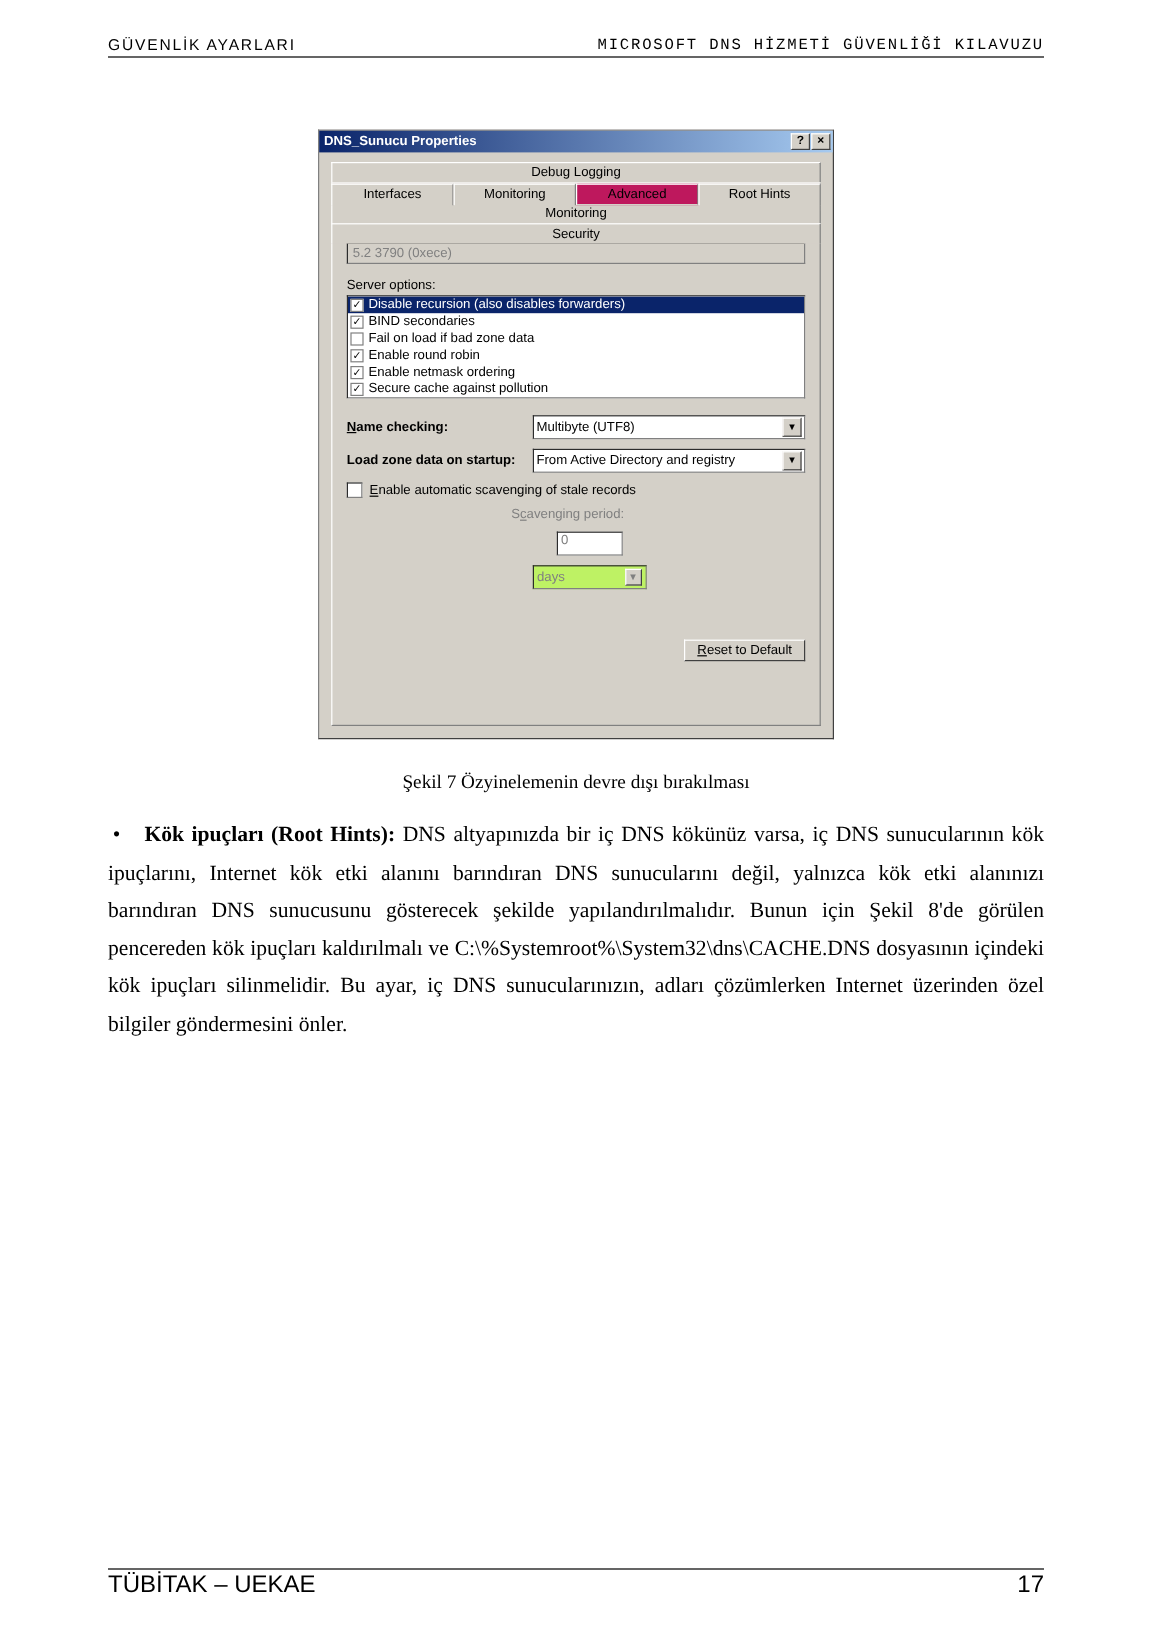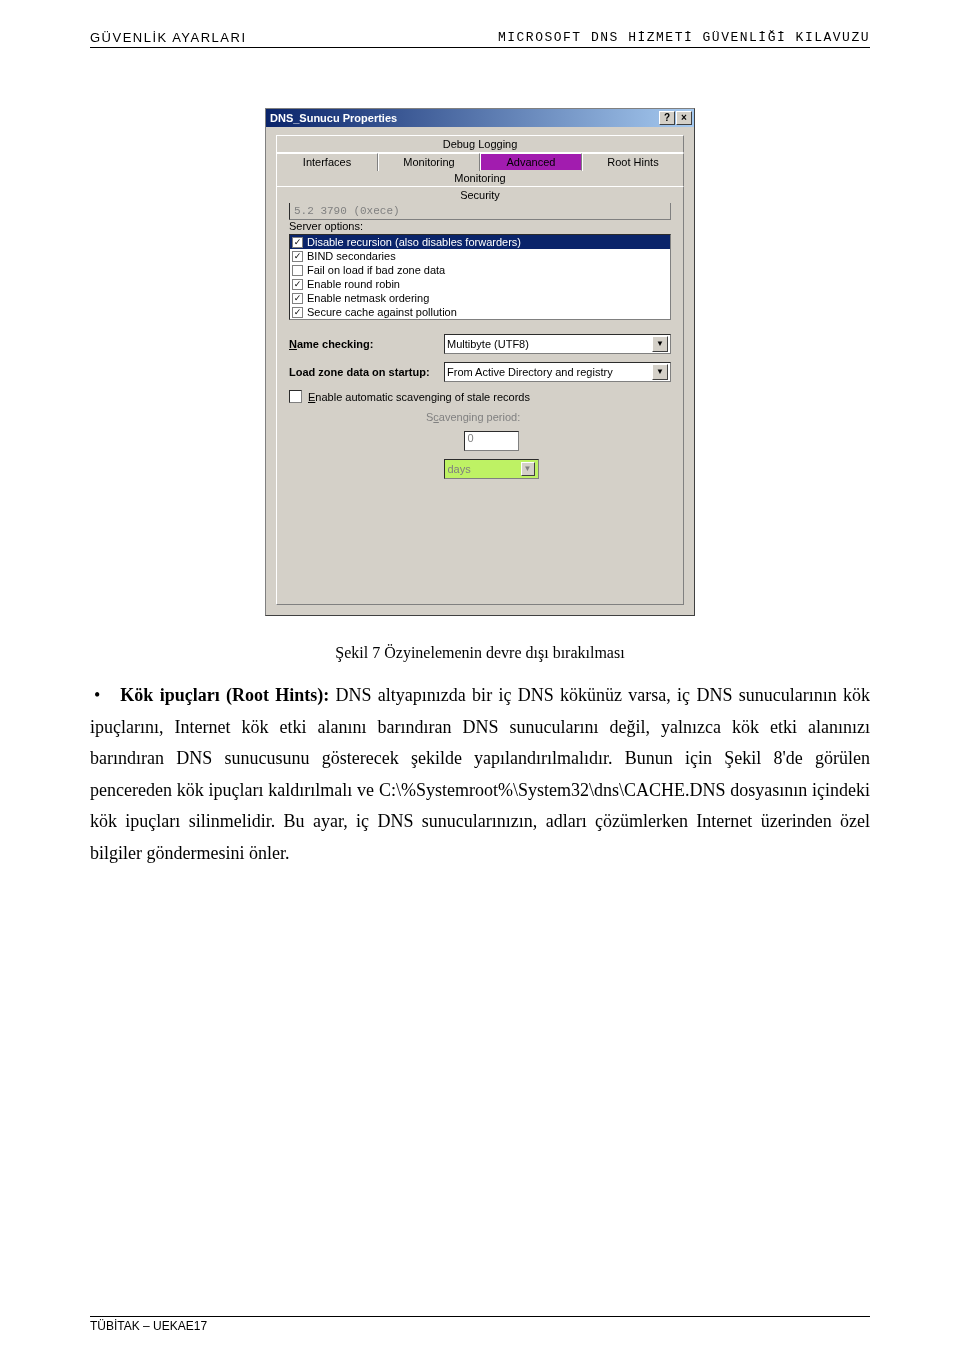--- a/index.html
+++ b/index.html
@@ -79,42 +79,43 @@
     flex: 1;
     background: #d4d0c8;
     border: 1px solid #fff;
     border-right-color: #808080;
     border-bottom: none;
     text-align: center;
     padding: 2px 0;
     cursor: pointer;
   }
   .tab.active {
-    background: #a21caf;
+    background: #be185d;
     border-bottom: 1px solid #d4d0c8;
     font-weight: normal;
   }
   .tab-panel {
     border: 1px solid #fff;
     border-right-color: #808080;
     border-bottom-color: #808080;
     border-top: 1px solid #fff;
     padding: 12px 12px 10px 12px;
     min-height: 430px;
     position: relative;
   }
   .lbl { display: block; margin-bottom: 2px; }
   .textfield {
     width: 100%;
     background: #d4d0c8;
     border: 1px inset #808080;
     color: #808080;
     padding: 2px 4px;
-    font-family: Liberation Mono, monospace;
-    font-size: 11px;
+    font-family: Liberation Sans, sans-serif;
+    font-size: 11px;
+    margin-bottom: 12px;
   }
   .listbox {
     width: 100%;
     background: #fff;
     border: 1px inset #808080;
     height: 86px;
     overflow: hidden;
     margin-bottom: 14px;
   }
   .li-row {
@@ -245,23 +246,23 @@
     margin-left: 4px;
   }
   .bold { font-weight: bold; }
 
   .doc-footer {
     position: absolute;
     left: 90px; right: 90px; bottom: 30px;
   }
   .hr-bot { border: none; border-top: 1.5px solid #000; }
   .footer-row {
-    display: flex; 
+    display: flex; justify-content: space-between;
     font-family: Arial, sans-serif;
-    font-size: 12px;
+    font-size: 20px;
     margin-top: 2px;
   }
 </style>
 </head>
 <body>
 
 <div class="page">
   <div class="doc-header">
     <span>GÜVENLİK AYARLARI</span>
     <span class="doc-header-right">MICROSOFT DNS HİZMETİ GÜVENLİĞİ KILAVUZU</span>
@@ -353,20 +354,25 @@
             <span class="dim">
               S<span class="underline-letter">c</span><span id="spl">avenging period:</span>
             </span>
             <div class="numfield">0</div>
             <div class="unitcombo">
               <span>days</span>
               <div class="caret2">▼</div>
             </div>
           </div>
 
+          <div class="reset-row">
+            <button class="winbtn">
+              <span class="underline-letter">R</span><span id="rtd">eset to Default</span>
+            </button>
+          </div>
         </div>
       </div>
     </div>
 
     <div class="caption">Şekil  7 Özyinelemenin devre dışı bırakılması</div>
   </div>
 
   <div class="body-text">
     <ul class="bullets">
       <li>

